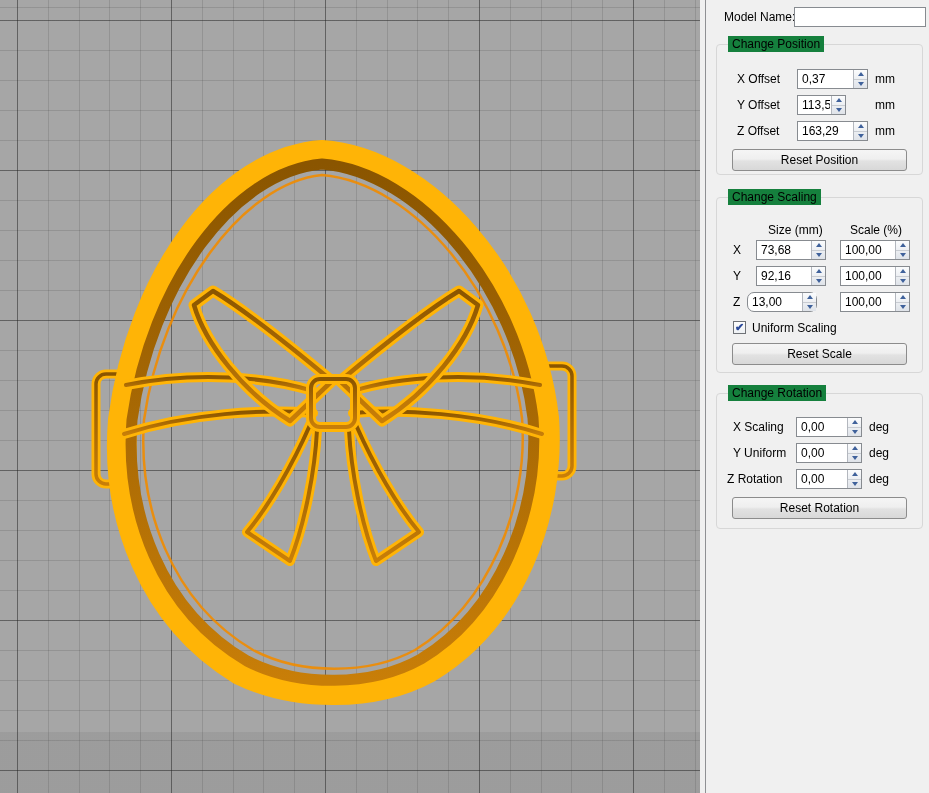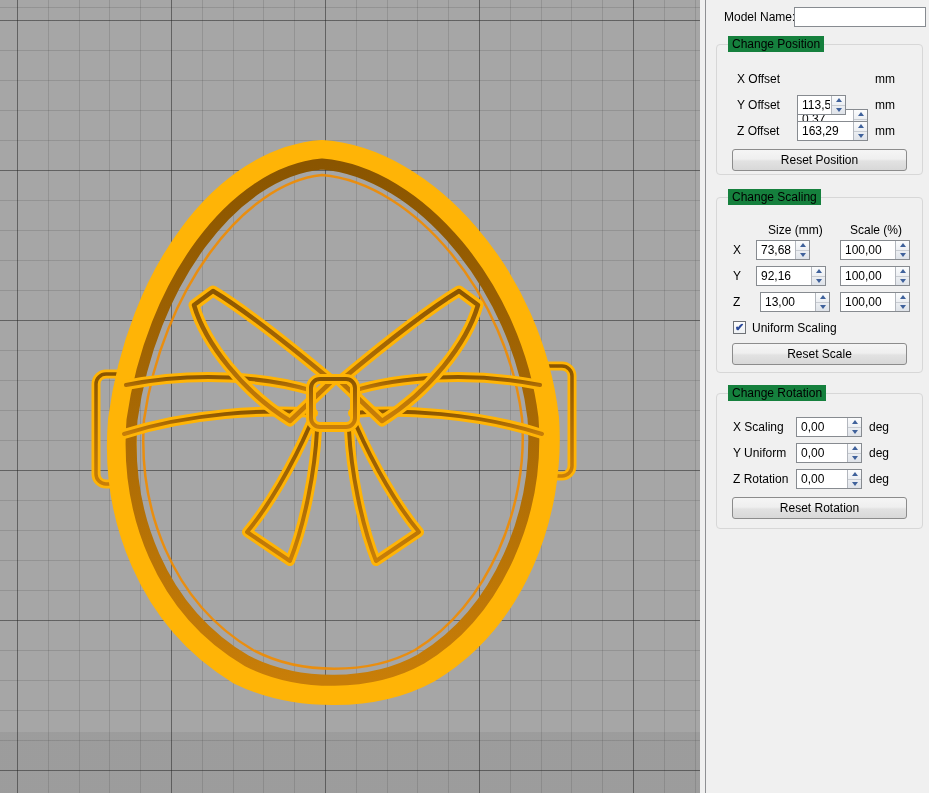--- a/index.html
+++ b/index.html
@@ -128,21 +128,21 @@
     <div class="lbl" style="left:16px;top:7px;">Model Name:</div>
     <input class="numwrap" style="left: 86px; top: 7px; width: 132px; padding: 0px 4px; font: 12px &quot;Liberation Sans&quot;, sans-serif;" value="">
 
     <div class="group" style="left:8px;top:44px;height:131px;">
       <div class="gtitle">Change Position</div>
     </div>
     <div class="lbl" style="left:29px;top:69px;">X Offset</div>
     <div class="lbl" style="left:29px;top:95px;">Y Offset</div>
     <div class="lbl" style="left:29px;top:121px;">Z Offset</div>
 
-    <div class="numwrap" style="left:89px;top:69px;width:71px;margin-top:40px;">
+    <div class="numwrap" style="left:89px;top:69px;width:71px;">
       <input class="val" value="0,37" style="">
       <span class="spin">
         <span class="half up">
             <i class="tri-up"></i>
           </span>
         <span class="half">
             <i class="tri-dn"></i>
           </span>
       </span>
     </div>
@@ -176,21 +176,21 @@
     <div class="group" style="left:8px;top:197px;height:176px;">
       <div class="gtitle">Change Scaling</div>
     </div>
     <div class="lbl" style="left:60px;top:220px;width:58px;text-align:left;">Size (mm)</div>
     <div class="lbl" style="left:139px;top:220px;width:58px;text-align:center;">Scale (%)</div>
 
     <div class="lbl" style="left:25px;top:240px;">X</div>
     <div class="lbl" style="left:25px;top:266px;">Y</div>
     <div class="lbl" style="left:25px;top:292px;">Z</div>
 
-    <div class="numwrap" style="left:48px;top:240px;width:54px;">
+    <div class="numwrap" style="left:48px;top:240px;width:70px;">
       <input class="val" value="73,68" style="">
       <span class="spin">
         <span class="half up">
             <i class="tri-up"></i>
           </span>
         <span class="half">
             <i class="tri-dn"></i>
           </span>
       </span>
     </div>
@@ -220,21 +220,21 @@
       <input class="val" value="100,00" style="">
       <span class="spin">
         <span class="half up">
             <i class="tri-up"></i>
           </span>
         <span class="half">
             <i class="tri-dn"></i>
           </span>
       </span>
     </div>
-    <div class="numwrap" style="left:52px;top:292px;width:70px;">
+    <div class="numwrap" style="left:39px;top:292px;width:70px;border-radius:7px;">
       <input class="val" value="13,00" style="">
       <span class="spin">
         <span class="half up">
             <i class="tri-up"></i>
           </span>
         <span class="half">
             <i class="tri-dn"></i>
           </span>
       </span>
     </div>
@@ -254,21 +254,21 @@
       <span class="mark">✔</span>
     </div>
     <div class="lbl" style="left:44px;top:318px;">Uniform Scaling</div>
     <div class="btn" style="top:343px;">Reset Scale</div>
 
     <div class="group" style="left:8px;top:393px;height:136px;">
       <div class="gtitle">Change Rotation</div>
     </div>
     <div class="lbl" style="left:25px;top:417px;">X Scaling</div>
     <div class="lbl" style="left:25px;top:443px;">Y Uniform</div>
-    <div class="lbl" style="left:25px;top:469px;">Z Rotation</div>
+    <div class="lbl" style="left:19px;top:469px;">Z Rotation</div>
 
     <div class="numwrap" style="left:88px;top:417px;width:66px;">
       <input class="val" value="0,00" style="">
       <span class="spin">
         <span class="half up">
             <i class="tri-up"></i>
           </span>
         <span class="half">
             <i class="tri-dn"></i>
           </span>

